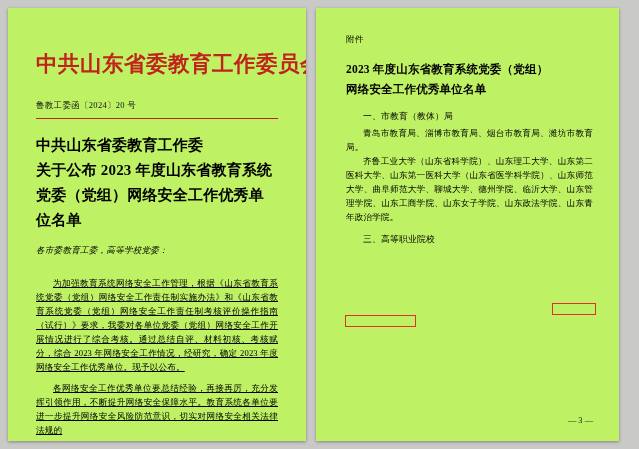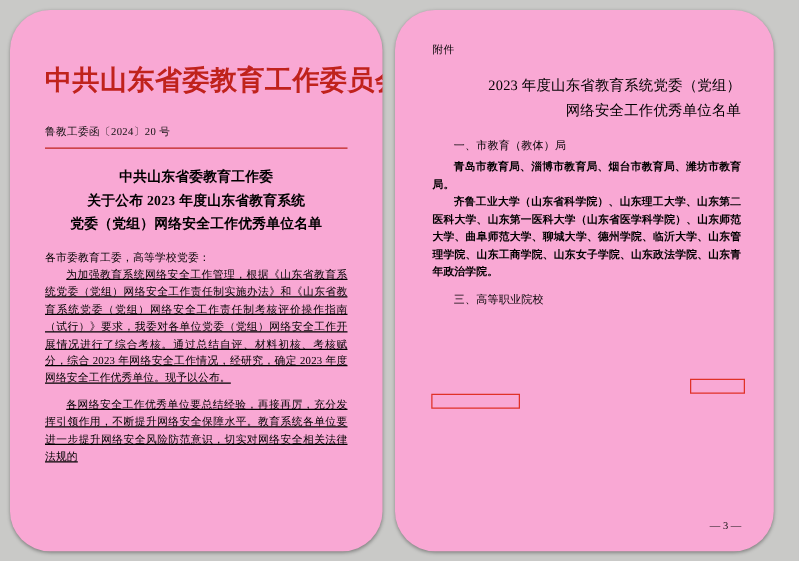--- a/index.html
+++ b/index.html
@@ -13,25 +13,24 @@
     position:relative;
     width:639px;height:449px;
     background:#c9c9c7;
     display:flex;
     gap:10px;
     padding:8px 8px;
     box-sizing:border-box;
   }
   .page{
     position:relative;
-    background:#f9a8d4;
+    background:#bef264;
     box-shadow:0 1px 3px rgba(0,0,0,.35);
     box-sizing:border-box;
     overflow:hidden;
-    border-radius:32px;
   }
   .page-left{
     width:298px;height:433px;
     padding:26px 28px 10px 28px;
   }
   .page-right{
     width:303px;height:433px;
     padding:26px 26px 10px 30px;
   }
 
@@ -55,72 +54,71 @@
     margin-right:2px;
     letter-spacing:.3px;
   }
   .red-rule{
     height:1.6px;
     background:#c0221c;
     margin-top:6px;
     margin-bottom:14px;
   }
   .title-block{
-    text-align:center;
     font-weight:bold;
-    font-size:11px;
+    font-size:15px;
     line-height:1.65;
     color:#000;
     letter-spacing:.2px;
   }
   .recipient{
     font-size:8.6px;
     margin-top:13px;
-    margin-bottom:0;
+    margin-bottom:20px;
     letter-spacing:.2px;
+    font-style:italic;
   }
   .para{
     font-size:8.6px;
     line-height:1.62;
     text-align:justify;
     text-indent:17px;
     margin:0 0 7px 0;
     letter-spacing:.15px;
     text-decoration:underline;
   }
 
   
   .attach{
     font-size:8.6px;
     margin-bottom:14px;
     letter-spacing:.2px;
   }
   .r-title{
-    text-align:right;
-    font-weight:normal;
+    text-align:left;
+    font-weight:bold;
     font-size:11.5px;
     line-height:1.7;
     margin-bottom:12px;
     letter-spacing:.2px;
   }
   .sec-head{
     font-size:8.8px;
     font-weight:normal;
     margin:9px 0 4px 0;
     text-indent:17px;
     letter-spacing:.2px;
   }
   .sec-body{
     font-size:8.6px;
     line-height:1.62;
     text-align:justify;
     text-indent:17px;
     margin:0;
     letter-spacing:.15px;
-    font-weight:bold;
   }
   .page-num{
     position:absolute;
     bottom:16px;right:26px;
     font-size:8.4px;
     color:#111;
   }
   
   .hl{
     position:absolute;

